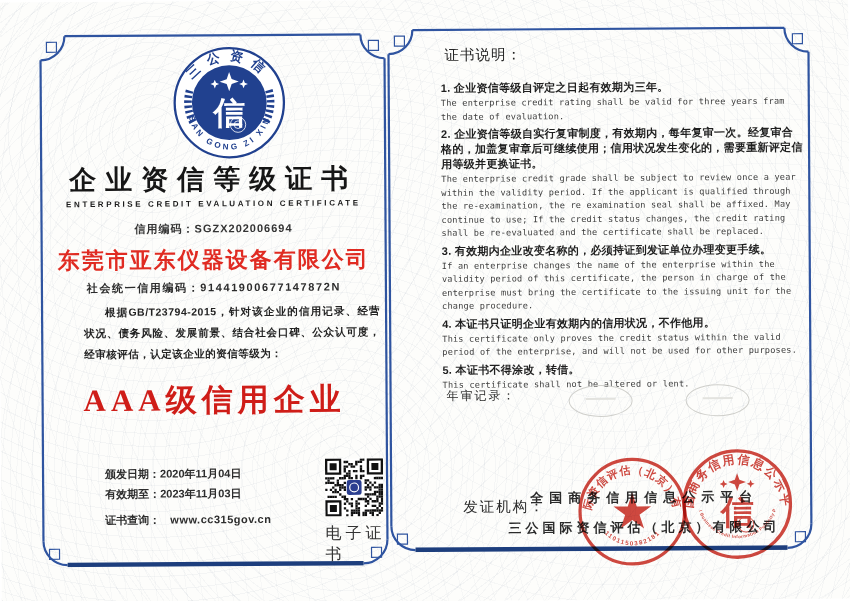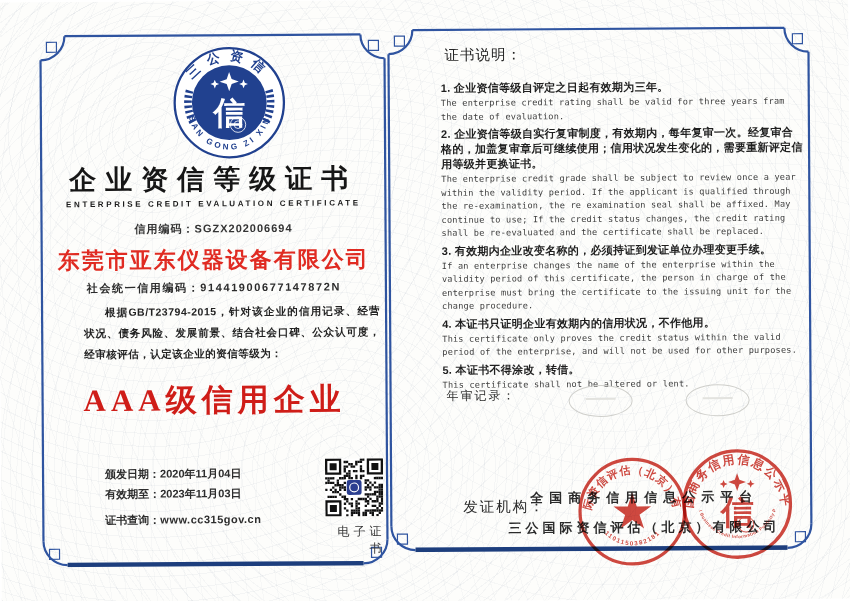--- a/index.html
+++ b/index.html
@@ -24,24 +24,24 @@
   .subtitle{top:166px;font-size:8px;font-weight:bold;letter-spacing:2.6px;color:#1b1b1b;}
   .credit-code{top:188px;font-size:11px;font-weight:bold;letter-spacing:1px;color:#343434;}
   .company{top:212px;font-size:22px;font-weight:bold;letter-spacing:2px;color:#e02b22;}
   .unified{top:247px;font-size:11px;font-weight:bold;letter-spacing:1.6px;color:#2c2c2c;}
   .body-par{left:44px;top:268px;width:296px;font-size:10.5px;font-weight:600;line-height:21px;
             text-align:justify;text-indent:2em;color:#222;letter-spacing:.5px;}
   .rating{top:346px;font-size:31px;font-weight:bold;letter-spacing:5px;color:#cf1d18;
           font-family:"Liberation Serif",serif;}
   .dates{left:64px;top:430px;font-size:11px;font-weight:bold;color:#2d2d2d;line-height:20px;}
   .query{margin-top:6px;}
-  .query .url{letter-spacing:.5px;}
+  .query .url{margin-left:10px;letter-spacing:.5px;}
   .qr-wrap{left:284px;top:426px;width:60px;}
   .qr-wrap svg{display:block;width:58px;height:58px;}
-  .qr-cap{margin-top:7px;text-align:right;font-size:12px;letter-spacing:4px;color:#333;}
+  .qr-cap{margin-top:7px;text-align:left;font-size:16px;letter-spacing:4px;color:#333;}
 
   
   .r-heading{left:58px;top:18px;font-size:14.5px;font-weight:normal;letter-spacing:1px;color:#242424;}
   .items{left:54px;top:50px;width:362px;}
   .items .zh{margin:3px 0 1px 0;font-size:11px;font-weight:600;color:#1f1f1f;line-height:15px;letter-spacing:.3px;}
   .items .en{margin:0;font-size:8.6px;color:#3d3d3d;line-height:13.5px;
              font-family:"DejaVu Sans Mono",monospace;letter-spacing:.2px;}
   .annual{left:58px;top:360px;font-size:12px;letter-spacing:2px;color:#2a2a2a;}
   .oval{border:1px solid #cfcfcb;border-radius:50%;width:62px;height:30px;}
   .oval.o1{left:180px;top:358px;}

